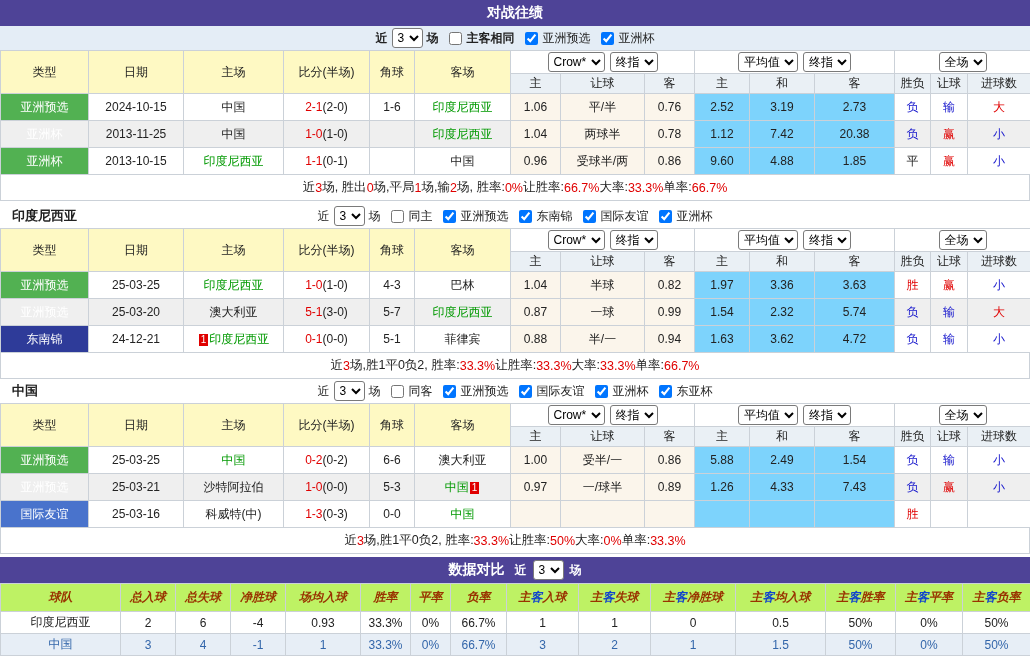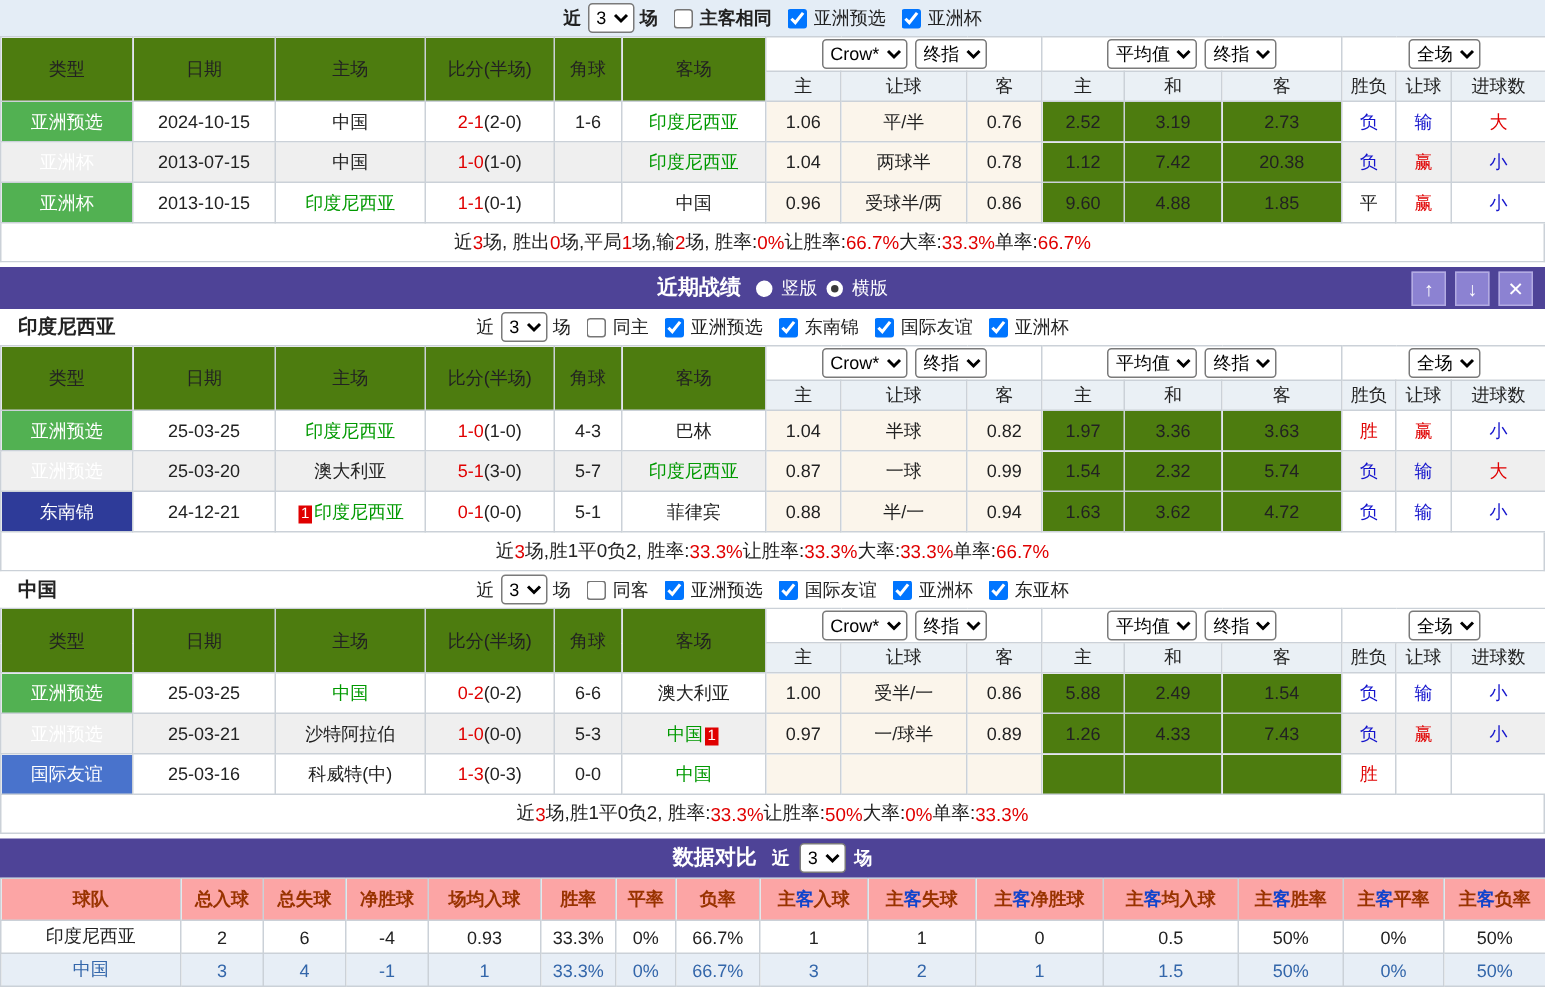--- a/index.html
+++ b/index.html
@@ -18,49 +18,52 @@
   .filter-bar{height:24px;display:flex;align-items:center;justify-content:center;gap:4px;background:#E4EDF6;font-weight:bold;}
   .filter-bar .opt{font-weight:normal;}
   .team-filter{height:24px;display:flex;align-items:center;justify-content:center;gap:4px;background:#fff;position:relative;}
   .team-filter .team-name{position:absolute;left:12px;font-weight:bold;font-size:13px;}
   input[type=checkbox]{width:13px;height:13px;margin:0 1px 0 6px;vertical-align:middle;}
   select{font-family:inherit;font-size:12px;height:20px;background:#fff;border:1px solid #7a7a7a;border-radius:3px;padding:0 1px;}
   
   table{border-collapse:collapse;table-layout:fixed;width:1030px;font-size:12px;}
   td{border:1px solid #CBD1D8;text-align:center;padding:0;overflow:hidden;white-space:nowrap;}
   .hdr1 td{height:22px;background:#fff;}
-  .hdr1 td.hcell{background:#4d7c0f;}
+  .hdr1 td.hcell{background:#fef9c3;}
   .hdr2 td{height:19px;background:#EAF0F5;}
   tr.mrow td{height:26px;}
   tr.alt td{background:#EFEFEF;}
   tr td.c-cream{background:#FBF5EB;}
-  tr td.c-sky{background:#4d7c0f;}
+  tr td.c-sky{background:#7dd3fc;}
   td.t-green{background:#52B152;color:#fff;}
   td.t-navy{background:#2E3B99;color:#fff;}
   td.t-blue{background:#4973CC;color:#fff;}
   .red{color:#E00000;}
   .blue{color:#1414CC;}
   .green{color:#009900;}
   .black{color:#222;}
   .badge{background:#E00000;color:#fff;font-size:10px;padding:0 2px;margin:0 1px;display:inline-block;line-height:12px;}
   .badge:empty{display:none;}
   .sel-wrap{display:flex;align-items:center;justify-content:center;gap:5px;}
   .summary{height:25px;border:1px solid #CBD1D8;border-top:none;display:flex;align-items:center;justify-content:center;font-size:12.5px;}
   .gap{height:3px;background:#fff;}
   
-  .cmp-hdr1 td{height:27px;background:#fca5a5;color:#993300;font-weight:bold;}
+  .cmp-hdr1 td{height:27px;background:#bef264;color:#993300;font-weight:bold;font-style:italic;}
   .cmp-hdr1 .kz{color:#1144CC;}
   tr.cmp-row td{height:21px;}
   tr.cmp-row.alt2 td{background:#E7EEF6;color:#3366AA;}
 </style>
 </head>
 <body>
 
 <div class="page">
 
+  <div class="sec-hdr">
+    <span>对战往绩</span>
+  </div>
   <div class="filter-bar">
     <span>近</span>
     <select><option>3</option></select>
     <span>场</span>
     <input type="checkbox" style="">
     <span>主客相同</span>
     <input type="checkbox" checked="" style="">
     <span class="opt">亚洲预选</span>
     <input type="checkbox" checked="" style="">
     <span class="opt">亚洲杯</span>
@@ -134,21 +137,21 @@
       <td class="c-cream">0.76</td>
       <td class="c-sky">2.52</td>
       <td class="c-sky">3.19</td>
       <td class="c-sky">2.73</td>
       <td class="blue">负</td>
       <td class="blue">输</td>
       <td class="red">大</td>
     </tr>
     <tr class="mrow alt">
       <td class="t-green">亚洲杯</td>
-      <td>2013-07-15</td>
+      <td>2013-11-25</td>
       <td><span class="black">中国</span></td>
       <td><span class="red">1-0</span><span>(1-0)</span></td>
       <td></td>
       <td><span class="green">印度尼西亚</span></td>
       <td class="c-cream">1.04</td>
       <td class="c-cream">两球半</td>
       <td class="c-cream">0.78</td>
       <td class="c-sky">1.12</td>
       <td class="c-sky">7.42</td>
       <td class="c-sky">20.38</td>
@@ -189,40 +192,20 @@
       <span> 让胜率: </span>
       <span class="red">66.7%</span>
       <span> 大率: </span>
       <span class="red">33.3%</span>
       <span> 单率: </span>
       <span class="red">66.7%</span>
   </div>
 
   <div class="gap"></div>
 
-  <div class="sec-hdr tall">
-    <span>近期战绩</span>
-    <span class="hdr-extra">
-      <span class="radio"></span>
-      <span>竖版</span>
-      <span class="radio checked"></span>
-      <span>横版</span>
-    </span>
-    <span class="hdr-btns">
-      <span class="hdr-btn">
-          <span>↑</span>
-        </span>
-      <span class="hdr-btn">
-          <span>↓</span>
-        </span>
-      <span class="hdr-btn">
-          <span>✕</span>
-        </span>
-    </span>
-  </div>
 
   <div class="team-filter">
     <span class="team-name">印度尼西亚</span>
     <span>近</span>
     <select><option>3</option></select>
     <span>场</span>
     <input type="checkbox" style="">
     <span>同主</span>
     <input type="checkbox" checked="" style="">
       <span>亚洲预选</span>

